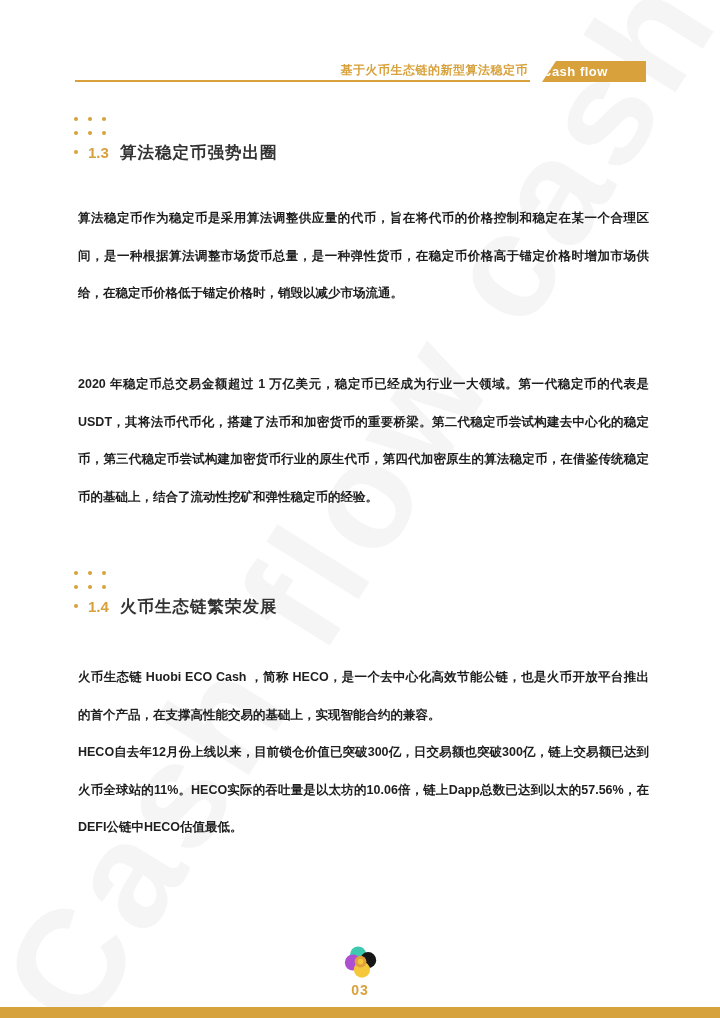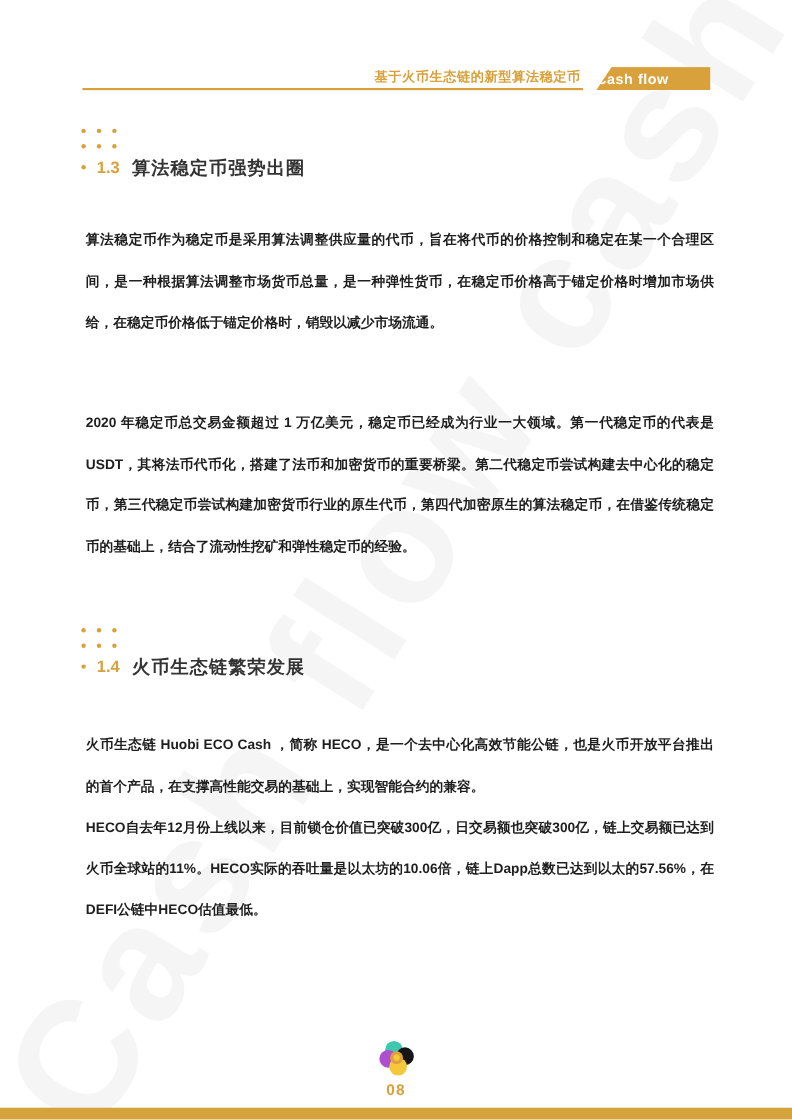--- a/index.html
+++ b/index.html
@@ -200,16 +200,16 @@
   <div class="para p4">HECO自去年12月份上线以来，目前锁仓价值已突破300亿，日交易额也突破300亿，链上交易额已达到火币全球站的11%。HECO实际的吞吐量是以太坊的10.06倍，链上Dapp总数已达到以太的57.56%，在DEFI公链中HECO估值最低。</div>
 
   <svg class="footer-logo" viewBox="0 0 40 40" xmlns="http://www.w3.org/2000/svg">
     <circle cx="17" cy="11" r="8.5" fill="#3FC8B0"></circle>
     <circle cx="27.5" cy="17" r="8.5" fill="#161616"></circle>
     <circle cx="11.5" cy="19.5" r="8.5" fill="#AE4FD2"></circle>
     <circle cx="21" cy="27" r="8.5" fill="#F5C83C"></circle>
     <circle cx="19.5" cy="18.5" r="6.2" fill="#E0A03E"></circle>
     <circle cx="19.5" cy="18.5" r="3" fill="#F5C83C"></circle>
   </svg>
-  <div class="page-number">08</div>
+  <div class="page-number">03</div>
   <div class="footer-bar"></div>
 
 </div>
 
 </body></html>

